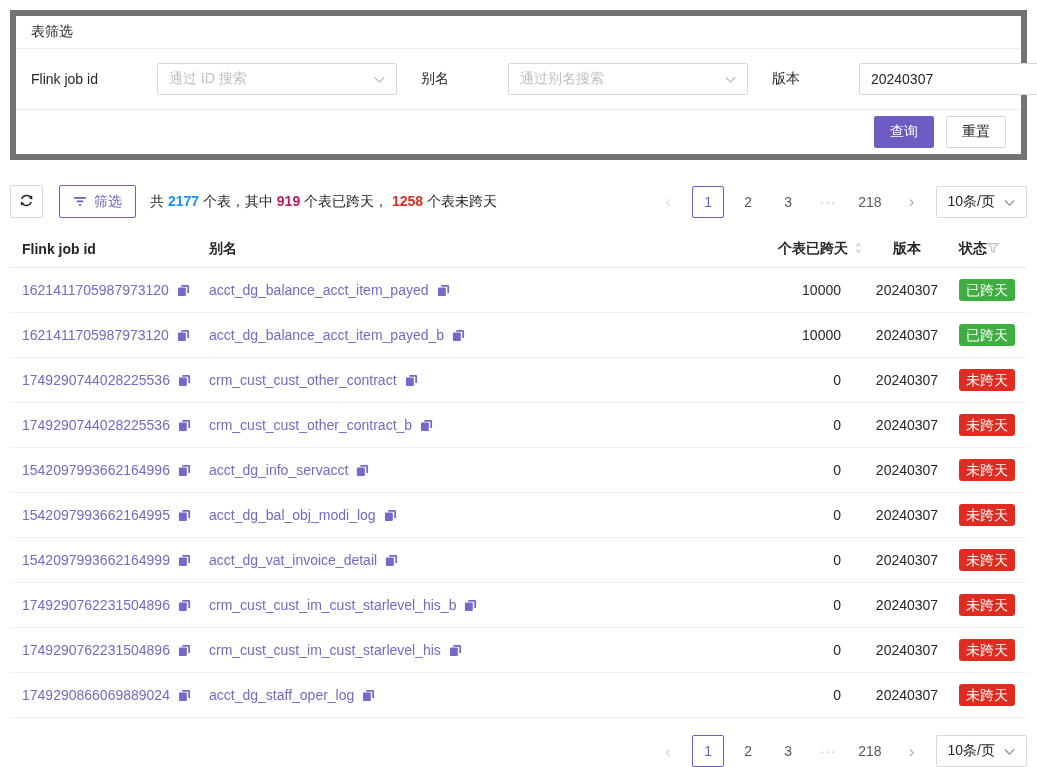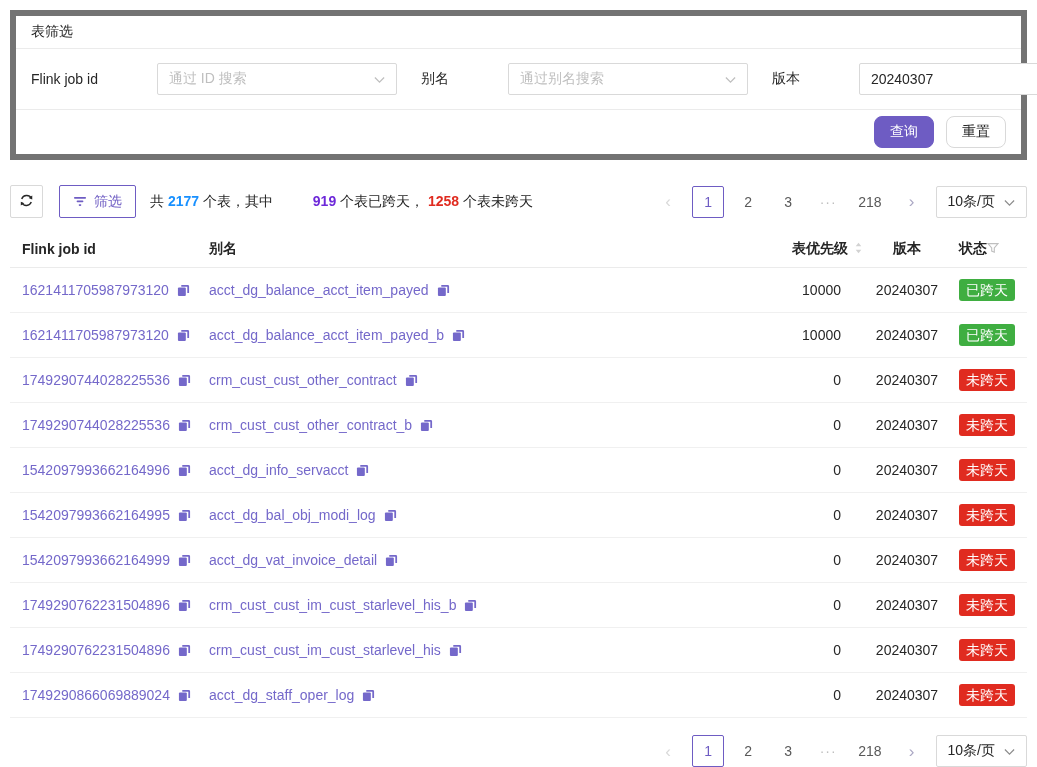--- a/index.html
+++ b/index.html
@@ -12,21 +12,21 @@
     border-bottom:1px solid #ebebeb; }
   .card-form { display:flex; align-items:center; padding:14px 15px; border-bottom:1px solid #ebebeb; }
   .field { display:flex; align-items:center; margin-right:24px; }
   .field-label { margin-right:11px; white-space:nowrap; }
   .control { width:240px; height:32px; border:1px solid #d9d9d9; border-radius:2px;
     display:flex; align-items:center; padding:0 11px; background:#fff; cursor:pointer;margin-left:48px; }
   .control .txt { flex:1; white-space:nowrap; overflow:hidden; }
   .placeholder { color:#bfbfbf; }
   .card-footer { height:44px; display:flex; align-items:center; justify-content:flex-end;
     padding:0 15px; gap:12px; }
-  .btn { height:32px; padding:0 15px; border-radius:8px; border:1px solid #d9d9d9;
+  .btn { height:32px; padding:0 15px; border-radius:2px; border:1px solid #d9d9d9;
     background:#fff; display:flex; align-items:center; cursor:pointer; font-size:14px; color:#262626; }
   .btn-primary { background:#6e5cc3; border-color:#6e5cc3; color:#fff; }
 
   
   .toolbar { margin:25px 10px 0; display:flex; align-items:center; }
   .icon-btn { width:33px; height:33px; border:1px solid #d9d9d9; border-radius:2px;
     background:#fff; display:flex; align-items:center; justify-content:center; cursor:pointer; }
   .filter-btn { height:33px; margin-left:16px; padding:0 13px; border:1px solid #6e5cc3;
     border-radius:2px; background:#fff; color:#6e5cc3; display:flex; align-items:center;
     gap:7px; cursor:pointer; font-size:14px; }
@@ -128,21 +128,21 @@
   <button class="filter-btn">
     <span>
       <svg width="14" height="11" viewBox="0 0 14 11" fill="#6e5cc3">
         <rect x="1" y="1" width="12" height="1.7" rx=".8"></rect>
         <rect x="3.6" y="4.6" width="6.8" height="1.7" rx=".8"></rect>
         <rect x="5.7" y="8.2" width="2.6" height="1.7" rx=".8"></rect>
       </svg>
     </span>
     <span>筛选</span>
   </button>
-  <div class="summary" id="summary"><span>共 </span><b style="color: rgb(24, 144, 255); margin-top: 15px;">2177</b><span> 个表，其中 </span><b style="color: #6d28d9; margin-left: 36px;">919</b><span> 个表已跨天， </span><b style="color: rgb(224, 43, 32);">1258</b><span> 个表未跨天</span></div>
+  <div class="summary" id="summary"><span>共 </span><b style="color: rgb(24, 144, 255); margin-top: 15px;">2177</b><span> 个表，其中 </span><b style="color: #be185d;">919</b><span> 个表已跨天， </span><b style="color: rgb(224, 43, 32);">1258</b><span> 个表未跨天</span></div>
   <div class="pagination" id="pg-top">
       <div class="page-item page-arrow prev">‹</div>
       <div class="page-item active">1</div>
       <div class="page-item">2</div>
       <div class="page-item">3</div>
       <div class="page-item page-ellipsis">···</div>
       <div class="page-item">218</div>
       <div class="page-item page-arrow next">›</div>
       <div class="size-select">
         <span>10条/页</span>
@@ -152,21 +152,21 @@
       </div>
     </div>
 </div>
 
 <div class="table">
   <div class="thead">
     <div class="tr">
       <div class="td c1">Flink job id</div>
       <div class="td c2">别名</div>
       <div class="td c3 c3h">
-        <span>表优先级</span>
+        <span>个表已跨天</span>
         <span>
           <svg width="9" height="14" viewBox="0 0 10 14">
             <path d="M5 1.2 8.1 5H1.9z" fill="#d2d2d2"></path>
             <path d="M5 12.8 1.9 9h6.2z" fill="#d2d2d2"></path>
           </svg>
         </span>
       </div>
       <div class="td c4">版本</div>
       <div class="td c5">
         <span>状态</span>

